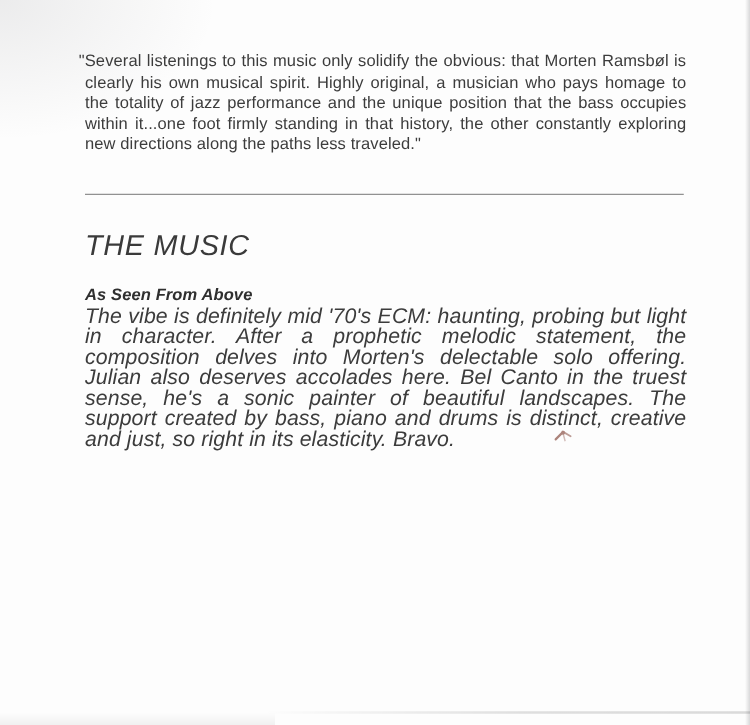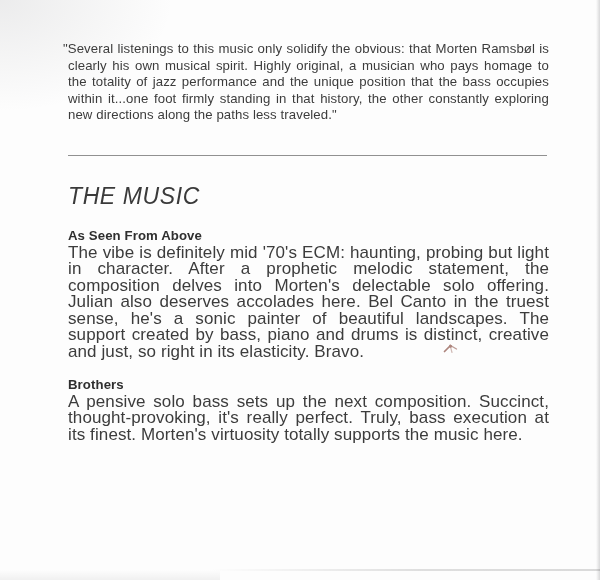--- a/index.html
+++ b/index.html
@@ -68,21 +68,21 @@
   }
   .section-title{
     margin-top:26px;
     font-size:23px;
     line-height:28px;
     font-weight:400;
     letter-spacing:0.6px;
     color:var(--color-heading);
     font-style:italic;
   }
-  .track{display:block;}
+  .track{display:block;font-style:italic;}
   .track-title{
     font-size:13.2px;
     line-height:16.5px;
     font-weight:700;
     color:var(--color-title);
     letter-spacing:0.1px;
   }
   .track-title.first{margin-top:18px;}
   .track-title.later{margin-top:17px;}
   .track-desc{
@@ -114,24 +114,20 @@
     <div class="divider"></div>
 
     <h1 class="section-title">THE MUSIC</h1>
 
     <div class="track">
       <h2 class="track-title first">As Seen From Above</h2>
       <p class="track-desc">The vibe is definitely mid '70's ECM: haunting, probing but light in character. After a prophetic melodic statement, the composition delves into Morten's delectable solo offering. Julian also deserves accolades here. Bel Canto in the truest sense, he's a sonic painter of beautiful landscapes. The support created by bass, piano and drums is distinct, creative and just, so right in its elasticity. Bravo.</p>
     </div>
 
 
-    <div class="track">
-      <h2 class="track-title later">Brothers</h2>
-      <p class="track-desc">A pensive solo bass sets up the next composition. Succinct, thought-provoking, it's really perfect. Truly, bass execution at its finest. Morten's virtuosity totally supports the music here.</p>
-    </div>
 
   </div>
 
   <svg class="dust-speck" viewBox="0 0 15 13" xmlns="http://www.w3.org/2000/svg">
     <path d="M1.5 9.5 L7.5 3.5" stroke="var(--color-speck)" stroke-width="1.7" fill="none" stroke-linecap="round"></path>
     <path d="M7.5 3.5 L13.5 7.0" stroke="var(--color-speck)" stroke-width="1.4" fill="none" stroke-linecap="round" opacity="0.8"></path>
     <path d="M7 3 L9 10.5" stroke="var(--color-speck)" stroke-width="1.2" fill="none" stroke-linecap="round" opacity="0.55"></path>
     <circle cx="7.5" cy="4.2" r="1.5" fill="var(--color-speck)"></circle>
   </svg>
 

